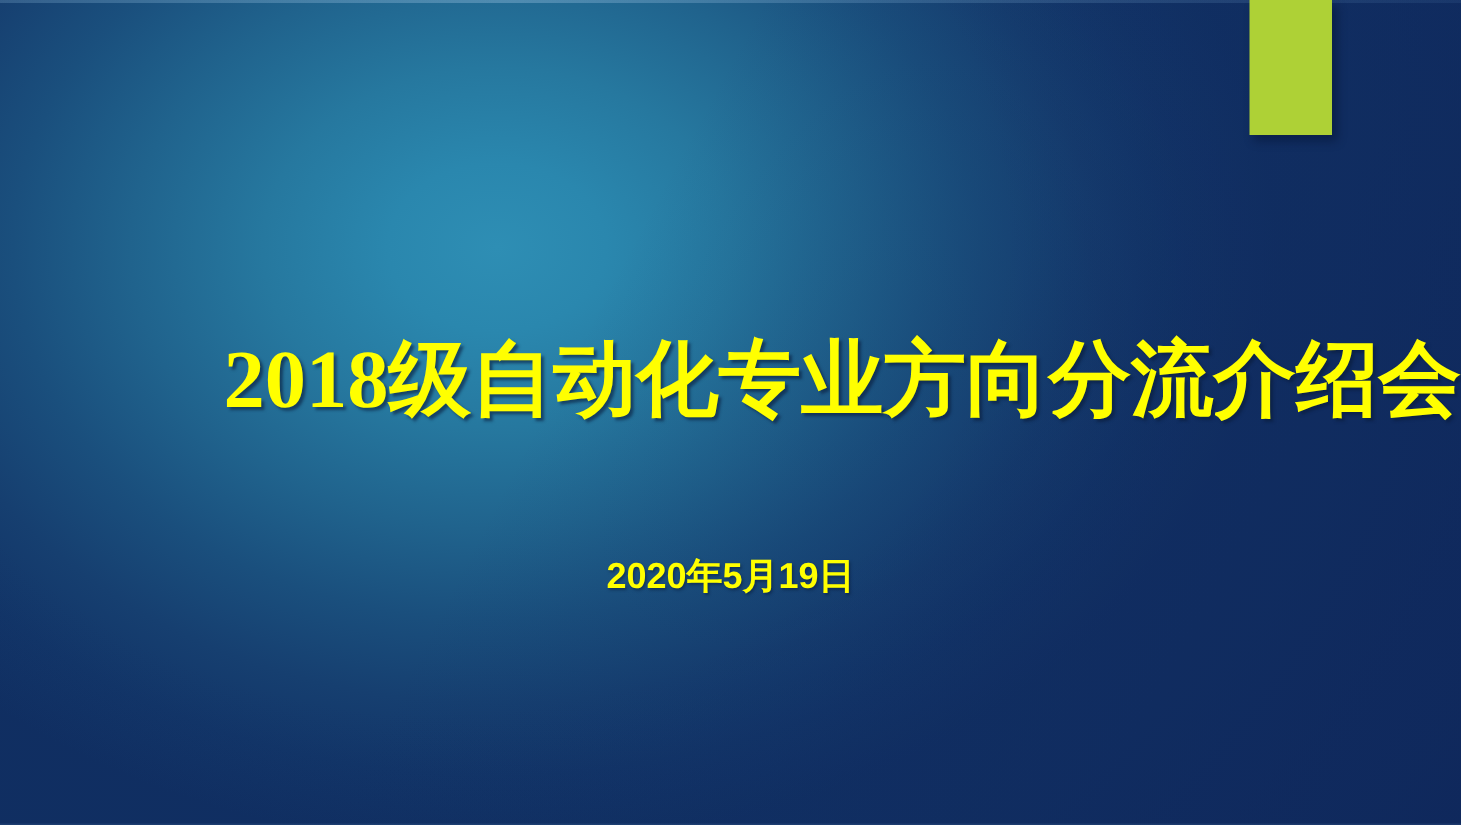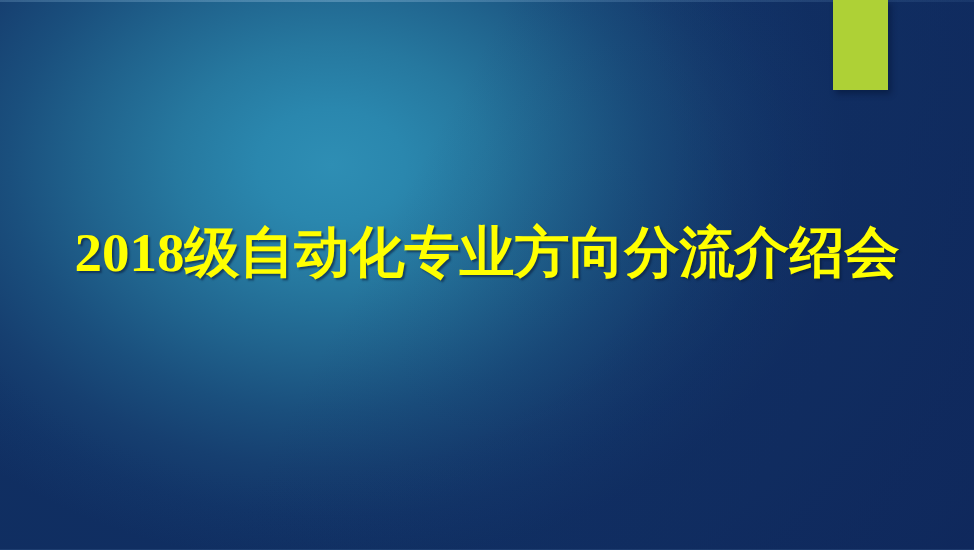--- a/index.html
+++ b/index.html
@@ -94,20 +94,21 @@
   #slide-title {
     margin: 0;
     font-family: "Liberation Serif", "DejaVu Serif", serif;
     font-weight: bold;
     font-size: 55px;
     line-height: 62px;
     letter-spacing: 0px;
     color: #ffff00;
     text-shadow: 2px 2px 2px rgba(10,28,60,0.60);
     white-space: nowrap;
+    text-align: right;
   }
   #subtitle-block {
     position: absolute;
     left: 0;
     right: 0;
     top: 364px;
     text-align: center;
   }
   .sub-line {
     margin: 0;
@@ -131,15 +132,16 @@
   <div id="bg-topline"></div>
   <div id="bg-bottomline"></div>
 
   <div id="accent-bar"></div>
 
   <div id="title-block">
     <h1 id="slide-title">2018级自动化专业方向分流介绍会</h1>
   </div>
 
   <div id="subtitle-block">
+    <p class="sub-line">2020年5月19日</p>
   </div>
 
 </div>
 
 </body></html>

